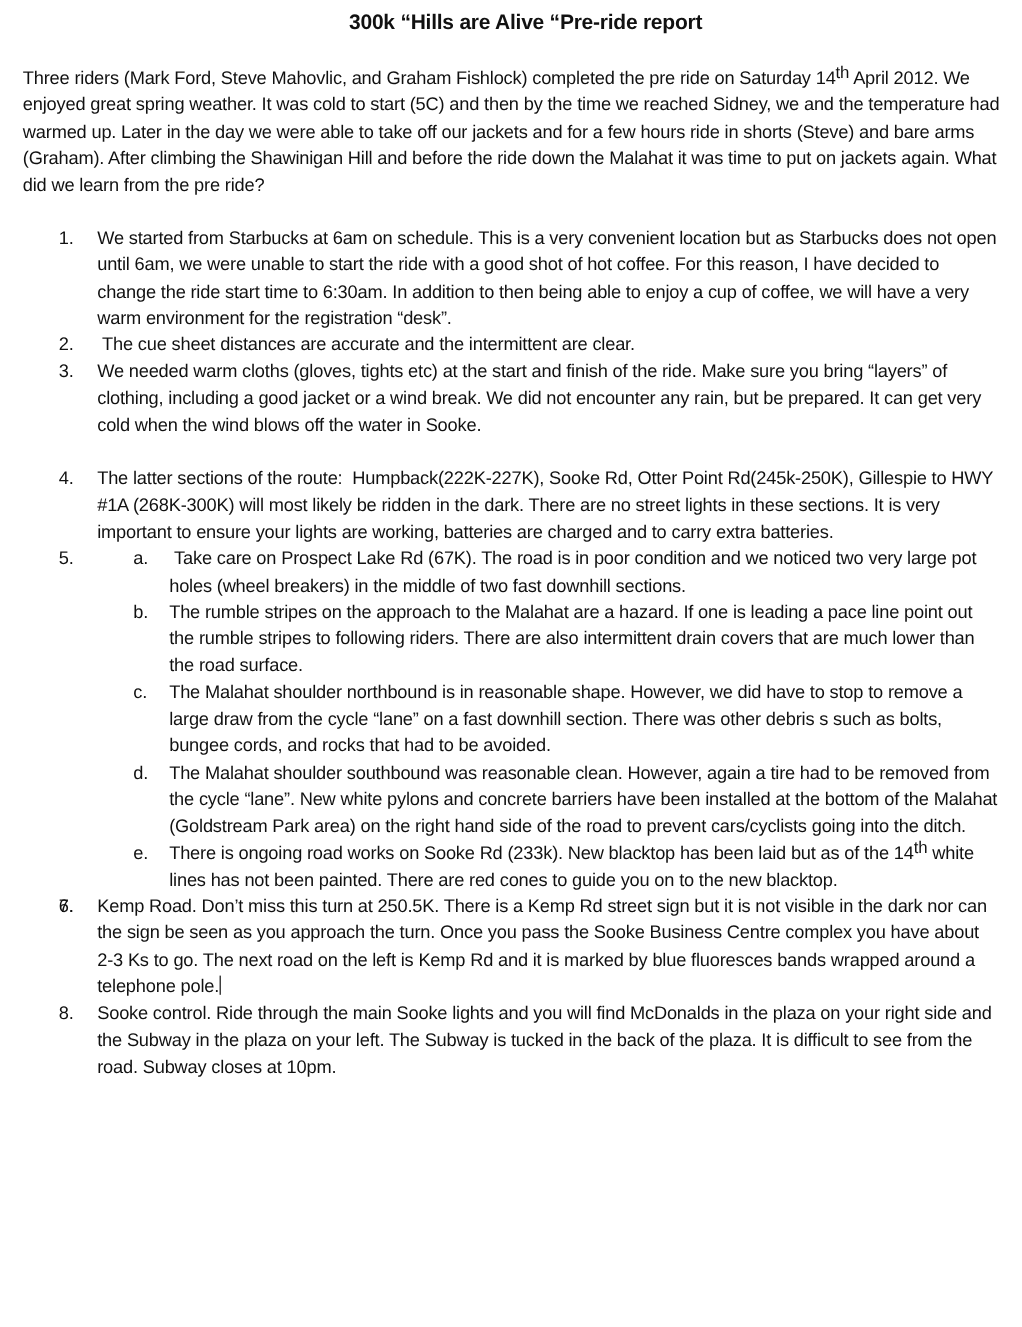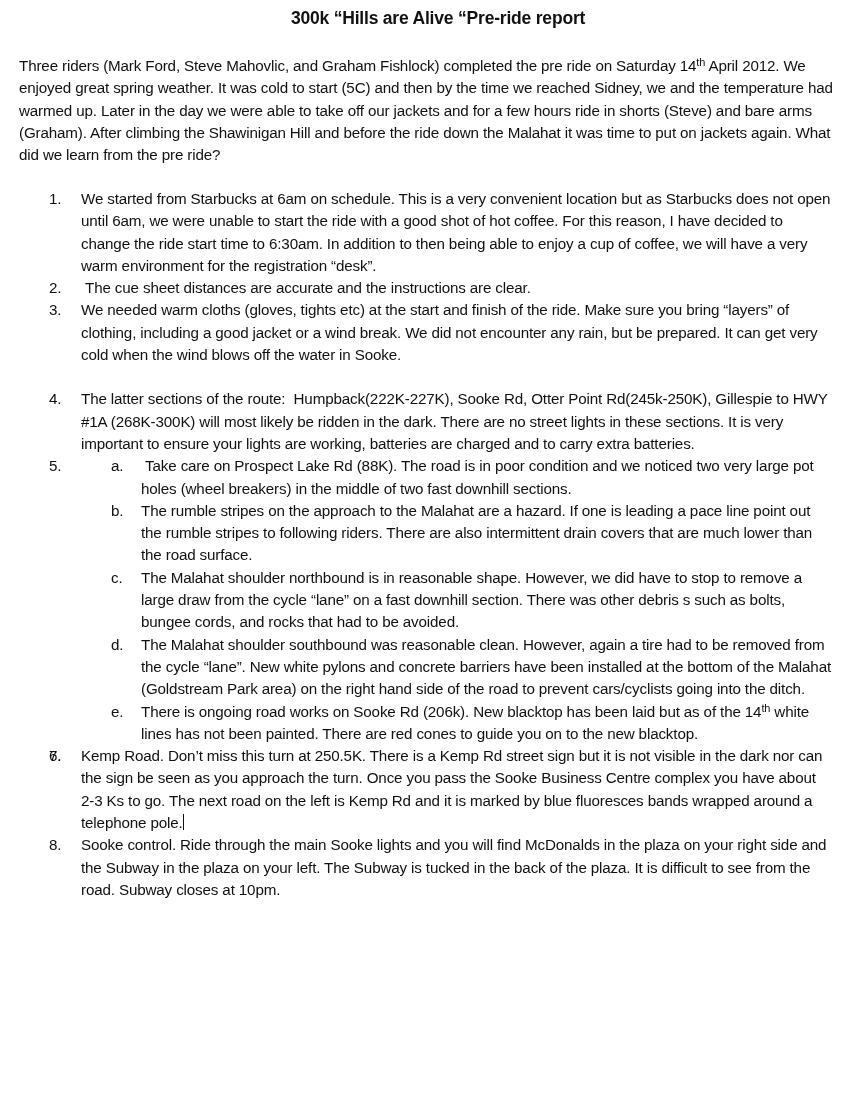--- a/index.html
+++ b/index.html
@@ -34,21 +34,21 @@
       letter-spacing: -0.2px;
     }
     .intro {
       position: absolute;
       top: 55px;
       left: 19px;
       width: 825px;
       margin: 0;
     }
     sup {
-      font-size: 11px;
+      font-size: 14px;
       line-height: 0;
       vertical-align: 5px;
     }
     .list {
       position: absolute;
       top: 188px;
       left: 0;
       width: 852px;
       margin: 0;
       padding: 0;
@@ -106,55 +106,55 @@
 
   <ol class="list">
 
     <li class="item">
       <span class="num">1.</span>
       <span>We started from Starbucks at 6am on schedule. This is a very convenient location but as Starbucks does not open until 6am, we were unable to start the ride with a good shot of hot coffee. For this reason, I have decided to change the ride start time to 6:30am. In addition to then being able to enjoy a cup of coffee, we will have a very warm environment for the registration “desk”.</span>
     </li>
 
     <li class="item">
       <span class="num">2.</span>
-      <span style="white-space:pre-wrap"> The cue sheet distances are accurate and the instructions are clear.</span>
+      <span style="white-space:pre-wrap"> The cue sheet distances are accurate and the intermittent are clear.</span>
     </li>
 
     <li class="item gap-after">
       <span class="num">3.</span>
       <span>We needed warm cloths (gloves, tights etc) at the start and finish of the ride. Make sure you bring “layers” of clothing, including a good jacket or a wind break. We did not encounter any rain, but be prepared. It can get very cold when the wind blows off the water in Sooke.</span>
     </li>
 
     <li class="item">
       <span class="num">4.</span>
       <span style="white-space:pre-wrap">The latter sections of the route:  Humpback(222K-227K), Sooke Rd, Otter Point Rd(245k-250K), Gillespie to HWY #1A (268K-300K) will most likely be ridden in the dark. There are no street lights in these sections. It is very important to ensure your lights are working, batteries are charged and to carry extra batteries.</span>
     </li>
 
     <li class="item">
       <span class="num">5.</span>
       <ol class="sublist" style="margin-left:-81px;">
         <li class="subitem">
           <span class="letter">a.</span>
-          <span style="white-space:pre-wrap"> Take care on Prospect Lake Rd (88K). The road is in poor condition and we noticed two very large pot holes (wheel breakers) in the middle of two fast downhill sections.</span>
+          <span style="white-space:pre-wrap"> Take care on Prospect Lake Rd (67K). The road is in poor condition and we noticed two very large pot holes (wheel breakers) in the middle of two fast downhill sections.</span>
         </li>
         <li class="subitem">
           <span class="letter">b.</span>
           <span>The rumble stripes on the approach to the Malahat are a hazard. If one is leading a pace line point out the rumble stripes to following riders. There are also intermittent drain covers that are much lower than the road surface.</span>
         </li>
         <li class="subitem">
           <span class="letter">c.</span>
           <span>The Malahat shoulder northbound is in reasonable shape. However, we did have to stop to remove a large draw from the cycle “lane” on a fast downhill section. There was other debris s such as bolts, bungee cords, and rocks that had to be avoided.</span>
         </li>
         <li class="subitem">
           <span class="letter">d.</span>
           <span>The Malahat shoulder southbound was reasonable clean. However, again a tire had to be removed from the cycle “lane”. New white pylons and concrete barriers have been installed at the bottom of the Malahat (Goldstream Park area) on the right hand side of the road to prevent cars/cyclists going into the ditch.</span>
         </li>
         <li class="subitem">
           <span class="letter">e.</span>
-          <span>There is ongoing road works on Sooke Rd (206k). New blacktop has been laid but as of the 14</span><sup>th</sup><span> white lines has not been painted. There are red cones to guide you on to the new blacktop.</span>
+          <span>There is ongoing road works on Sooke Rd (233k). New blacktop has been laid but as of the 14</span><sup>th</sup><span> white lines has not been painted. There are red cones to guide you on to the new blacktop.</span>
         </li>
       </ol>
     </li>
 
     <li class="item">
       <span class="num">6.</span>
     </li>
 
     <li class="item">
       <span class="num">7.</span>

